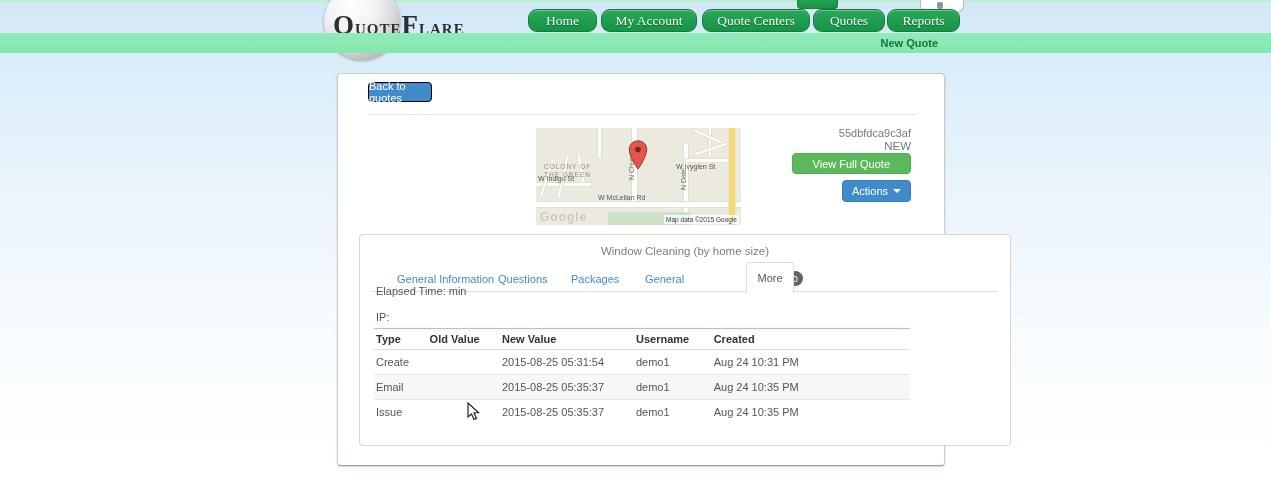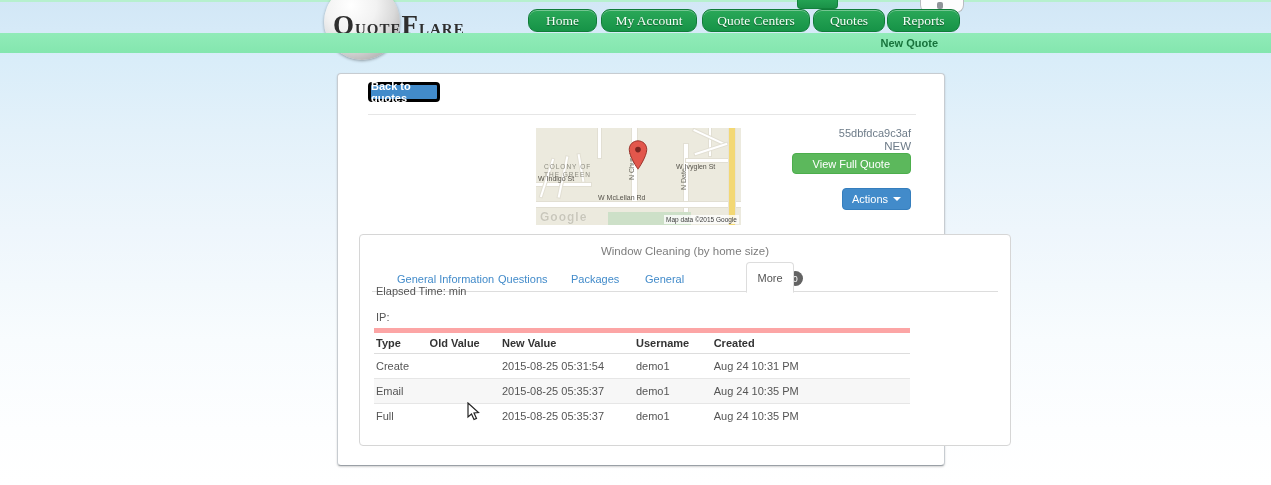--- a/index.html
+++ b/index.html
@@ -34,60 +34,60 @@
   .nav-reports{ left:887px; width:73px; }
 
   .green-bar{ left:0; top:33px; width:1271px; height:20px; background:linear-gradient(#90ebb8,#84e6ae); }
   .breadcrumb{ position:absolute; right:333px; top:4px; font-size:11px; font-weight:bold; color:#17733c; }
 
   
   .card{ left:337px; top:73px; width:608px; height:393px; background:#fff;
     border:1px solid #c7ccd1; border-bottom-color:#9aa0a6; border-radius:4px;
     box-shadow:0 1px 2px rgba(0,0,0,.18); }
   .btn{ display:inline-flex; align-items:center; justify-content:center; color:#fff; font-size:11px; border-radius:4px; cursor:pointer; }
-  .btn-back{ position:absolute; left:30px; top:8px; width:72px; height:20px; background:#428bca; border:3px solid #000000;font-weight:bold; }
+  .btn-back{ position:absolute; left:30px; top:8px; width:64px; height:20px; background:#428bca; border:1px solid #000000; }
   .card-divider{ position:absolute; left:30px; top:40px; width:548px; border-top:1px solid #e6e6e6; }
 
   .customer{ position:absolute; left:38px; top:50px; font-size:11.5px; color:#6d7b88; line-height:14px; }
 
   
   .map{ position:absolute; left:198px; top:54px; width:205px; height:97px; background:#eceade; overflow:hidden; cursor:pointer; }
   .road{ position:absolute; background:#fff; box-shadow:0 0 0 1px #e2dfd3; }
   .map-label{ position:absolute; font-size:7px; color:#55524a; white-space:nowrap; }
   .map-label.gray{ color:#8d8c80; letter-spacing:1px; font-size:6.5px; }
   .map-label.vert{ transform:rotate(-90deg); transform-origin:left top; color:#6e6d63; }
   .park{ position:absolute; left:72px; top:84px; width:83px; height:13px; background:#cde0c8; }
   .road-yellow{ position:absolute; left:193px; top:0; width:6px; height:97px; background:#f3d874; box-shadow:0 0 0 1px #e8e4d6; }
   .gwm{ position:absolute; left:4px; bottom:1px; font-size:12px; font-weight:bold; letter-spacing:1px; color:#c9c7ba; text-shadow:0 0 1px #fff; }
   .attr{ position:absolute; right:2px; bottom:1px; background:rgba(255,255,255,.78); font-size:6.5px; color:#3a3a3a; padding:1px 2px; }
   .pin{ position:absolute; left:92px; top:12px; }
 
   
   .quote-id{ position:absolute; right:33px; top:53px; font-size:11px; color:#6d7b88; }
   .quote-status{ position:absolute; right:33px; top:66px; font-size:11.5px; color:#6d7b88; }
   .btn-view{ position:absolute; right:33px; top:79px; height:21px; padding:0 20px; background:#5cb85c; border:1px solid #4cae4c; }
-  .btn-actions{ position:absolute; right:33px; top:106px; height:22px; padding:0 9px; background:#428bca; border:1px solid #357ebd;margin-top:8px; }
+  .btn-actions{ position:absolute; right:33px; top:106px; height:22px; padding:0 9px; background:#428bca; border:1px solid #357ebd; }
   .caret{ display:inline-block; margin-left:5px; width:0; height:0; border-left:4px solid transparent; border-right:4px solid transparent; border-top:4px solid #fff; }
 
   
   .panel{ position:absolute; left:21px; top:160px; width:652px; height:212px; background:#fff; border:1px solid #d6d6d6; border-radius:4px; }
   .panel-title{ position:absolute; left:0; top:10px; width:100%; text-align:center; font-size:11.5px; color:#7d7d7d; }
   .tabs{ position:absolute; left:12px; right:12px; top:27px; height:30px; border-bottom:1px solid #ddd; }
   .tab{ position:absolute; top:3px; height:27px; display:flex; align-items:center; font-size:11px; color:#428bca; cursor:pointer; padding:0 4px; }
   .tab-general{ left:21px; } .tab-questions{ left:122px; } .tab-packages{ left:195px; }
   .tab-service{ left:269px; } .tab-notes{ left:330px;margin-left:48px; }
   .tab-more{ left:374px; top:0; height:31px; width:48px; justify-content:center; background:#fff;
     border:1px solid #ddd; border-bottom:1px solid #fff; border-radius:4px 4px 0 0; color:#555; cursor:default; }
   .badge0{ display:inline-flex; align-items:center; justify-content:center; margin-left:5px; width:15px; height:15px; border-radius:50%; background:#636363; color:#fff; font-size:9px; }
 
   .meta{ position:absolute; left:16px; font-size:11px; color:#555; }
   .meta-elapsed{ top:50px; } .meta-ip{ top:76px; }
 
   table.log{ position:absolute; left:14px; top:93px; width:536px; border-collapse:collapse; font-size:11px; color:#555; }
-  table.log th{ text-align:left; color:#333; font-size:11px; padding:4px 2px; border-top:5px solid #fca5a5; border-bottom:1px solid #ddd; }
+  table.log th{ text-align:left; color:#333; font-size:11px; padding:4px 2px; border-top:1px solid #fca5a5; border-bottom:1px solid #ddd; }
   table.log td{ padding:6px 2px; border-top:1px solid #e6e6e6; }
   table.log tr.stripe td{ background:#f7f7f7; }
   .col-type{width:10%;} .col-old{width:13.5%;} .col-new{width:25%;} .col-user{width:14.5%;} .col-created{width:37%;}
 
   .cursor{ left:467px; top:402px; }
 </style>
 </head>
 <body>
 
 <div class="abs top-strip"></div>
@@ -200,21 +200,21 @@
           <td>Aug 24 10:31 PM</td>
         </tr>
         <tr class="stripe">
           <td>Email</td>
           <td></td>
           <td>2015-08-25 05:35:37</td>
           <td>demo1</td>
           <td>Aug 24 10:35 PM</td>
         </tr>
         <tr>
-          <td>Full</td>
+          <td>Issue</td>
           <td></td>
           <td>2015-08-25 05:35:37</td>
           <td>demo1</td>
           <td>Aug 24 10:35 PM</td>
         </tr>
       </tbody>
     </table>
   </div>
 </div>
 

